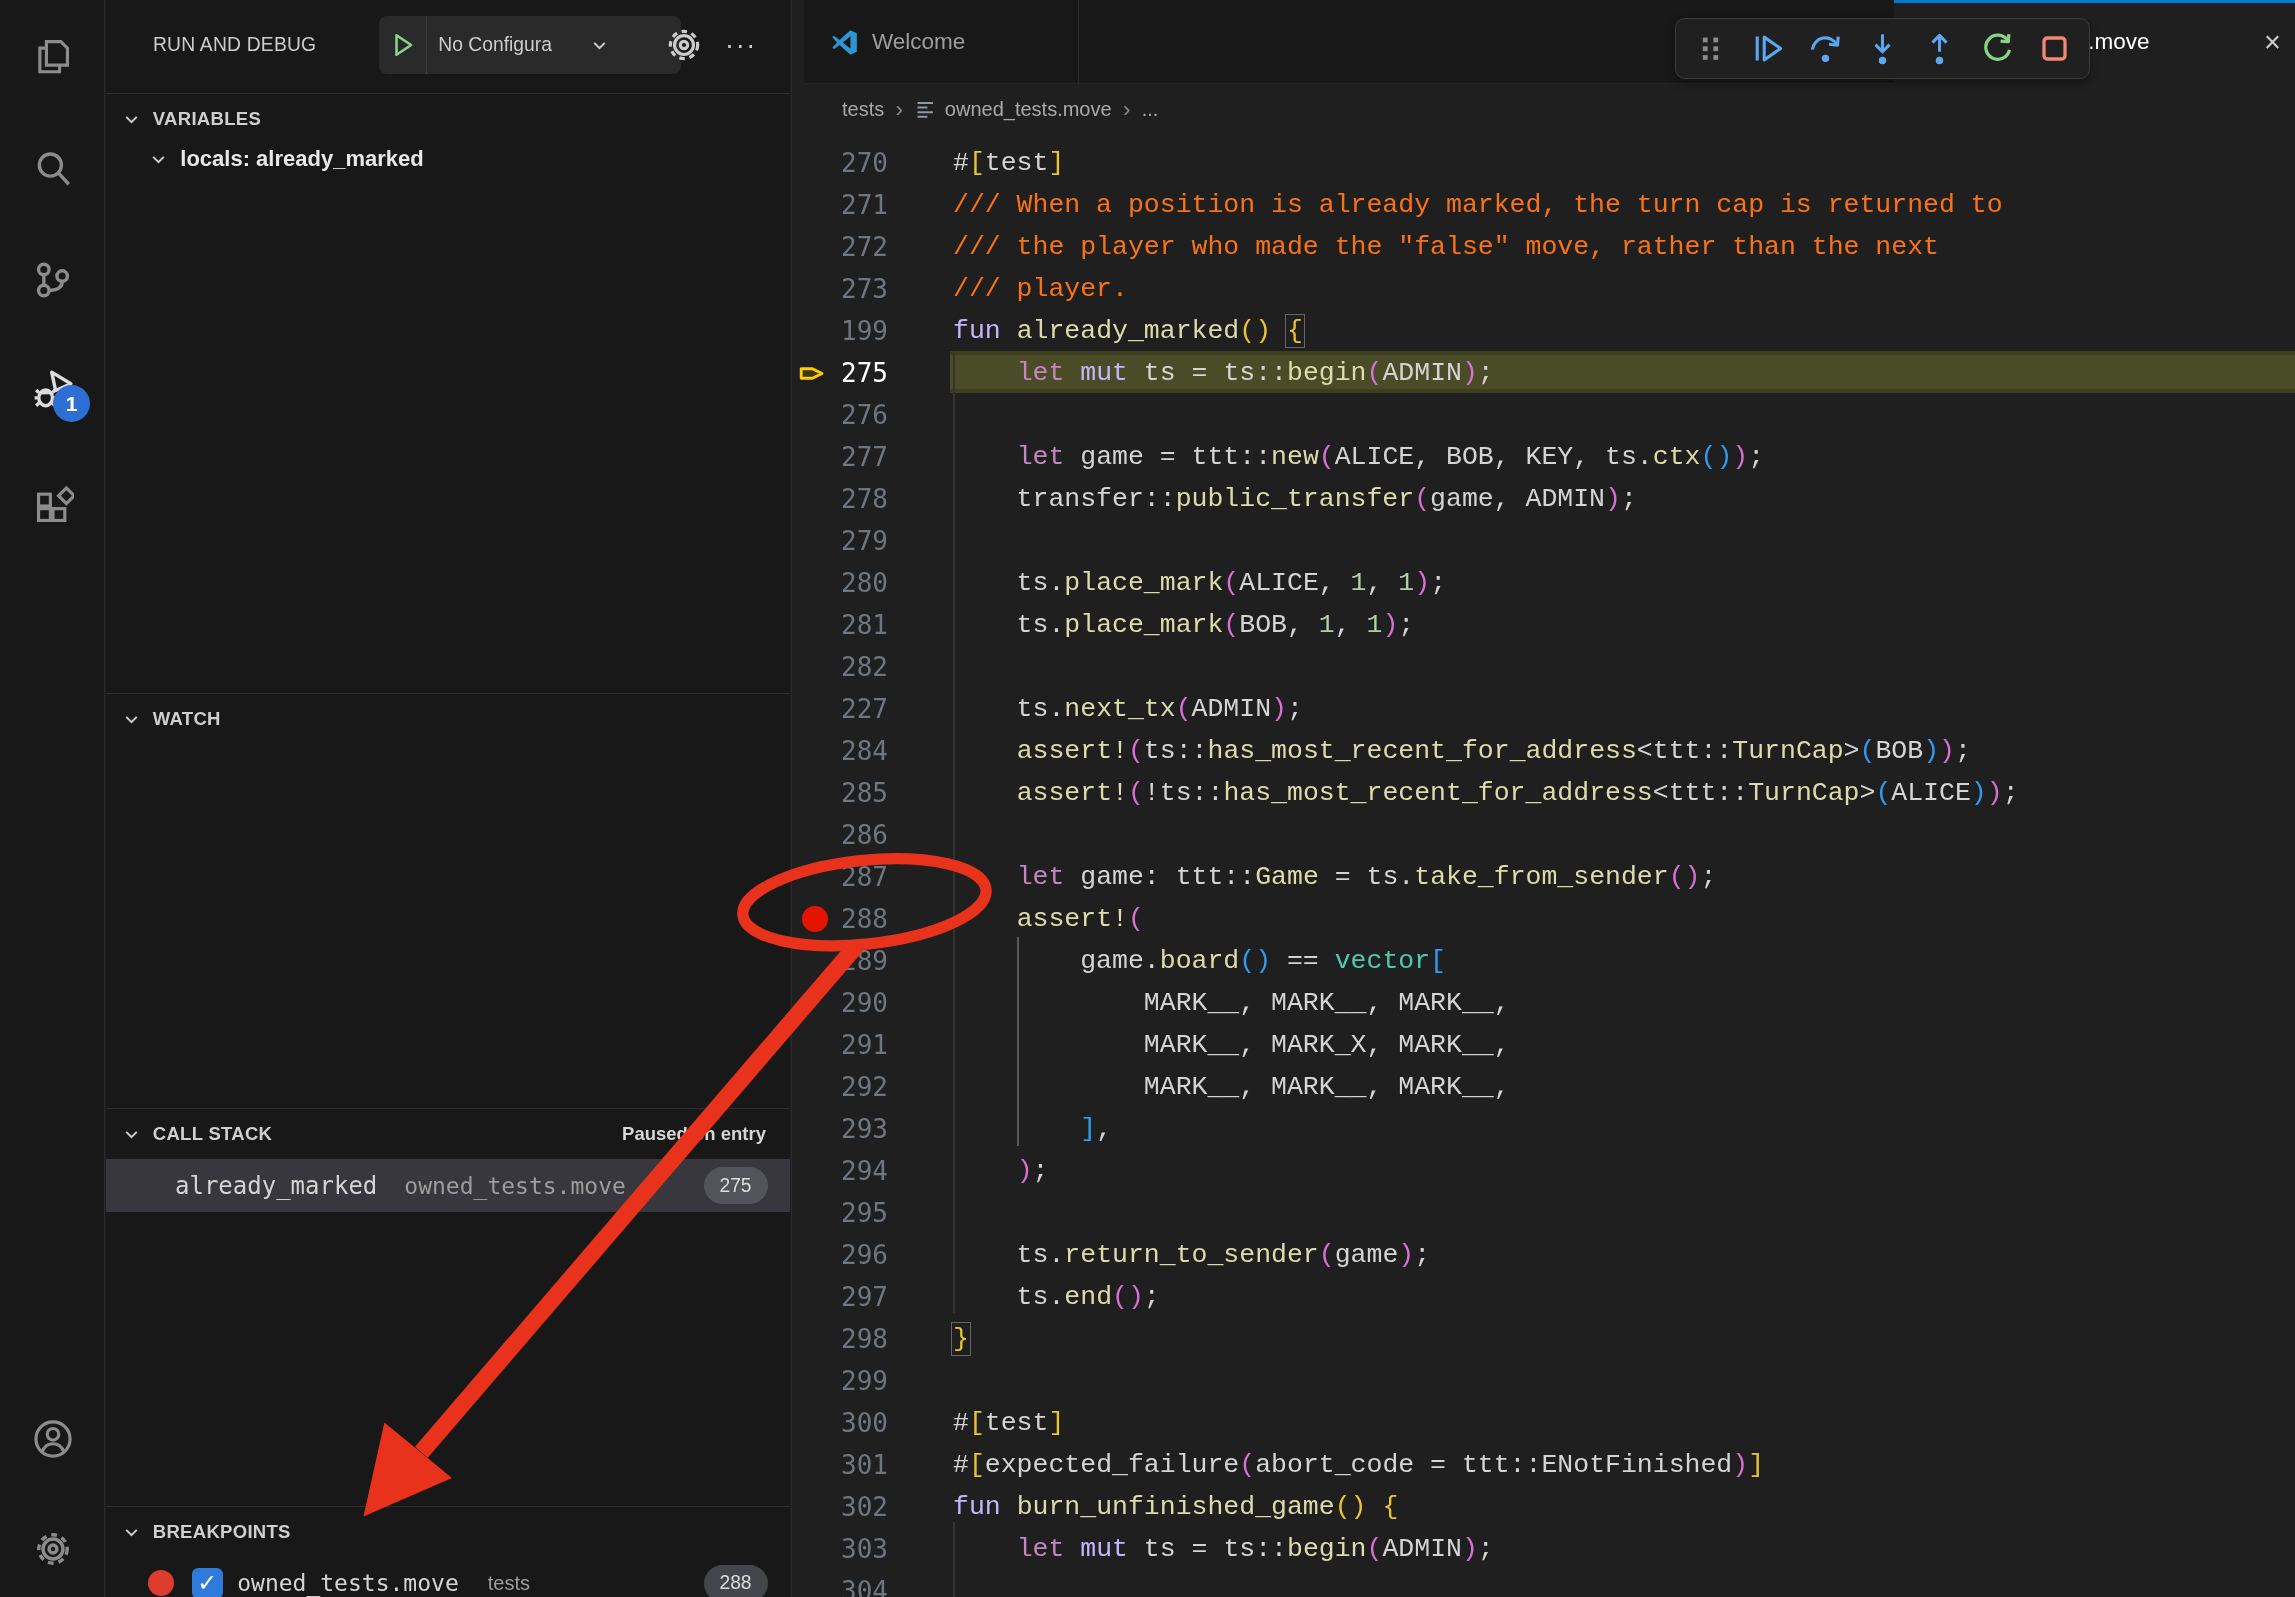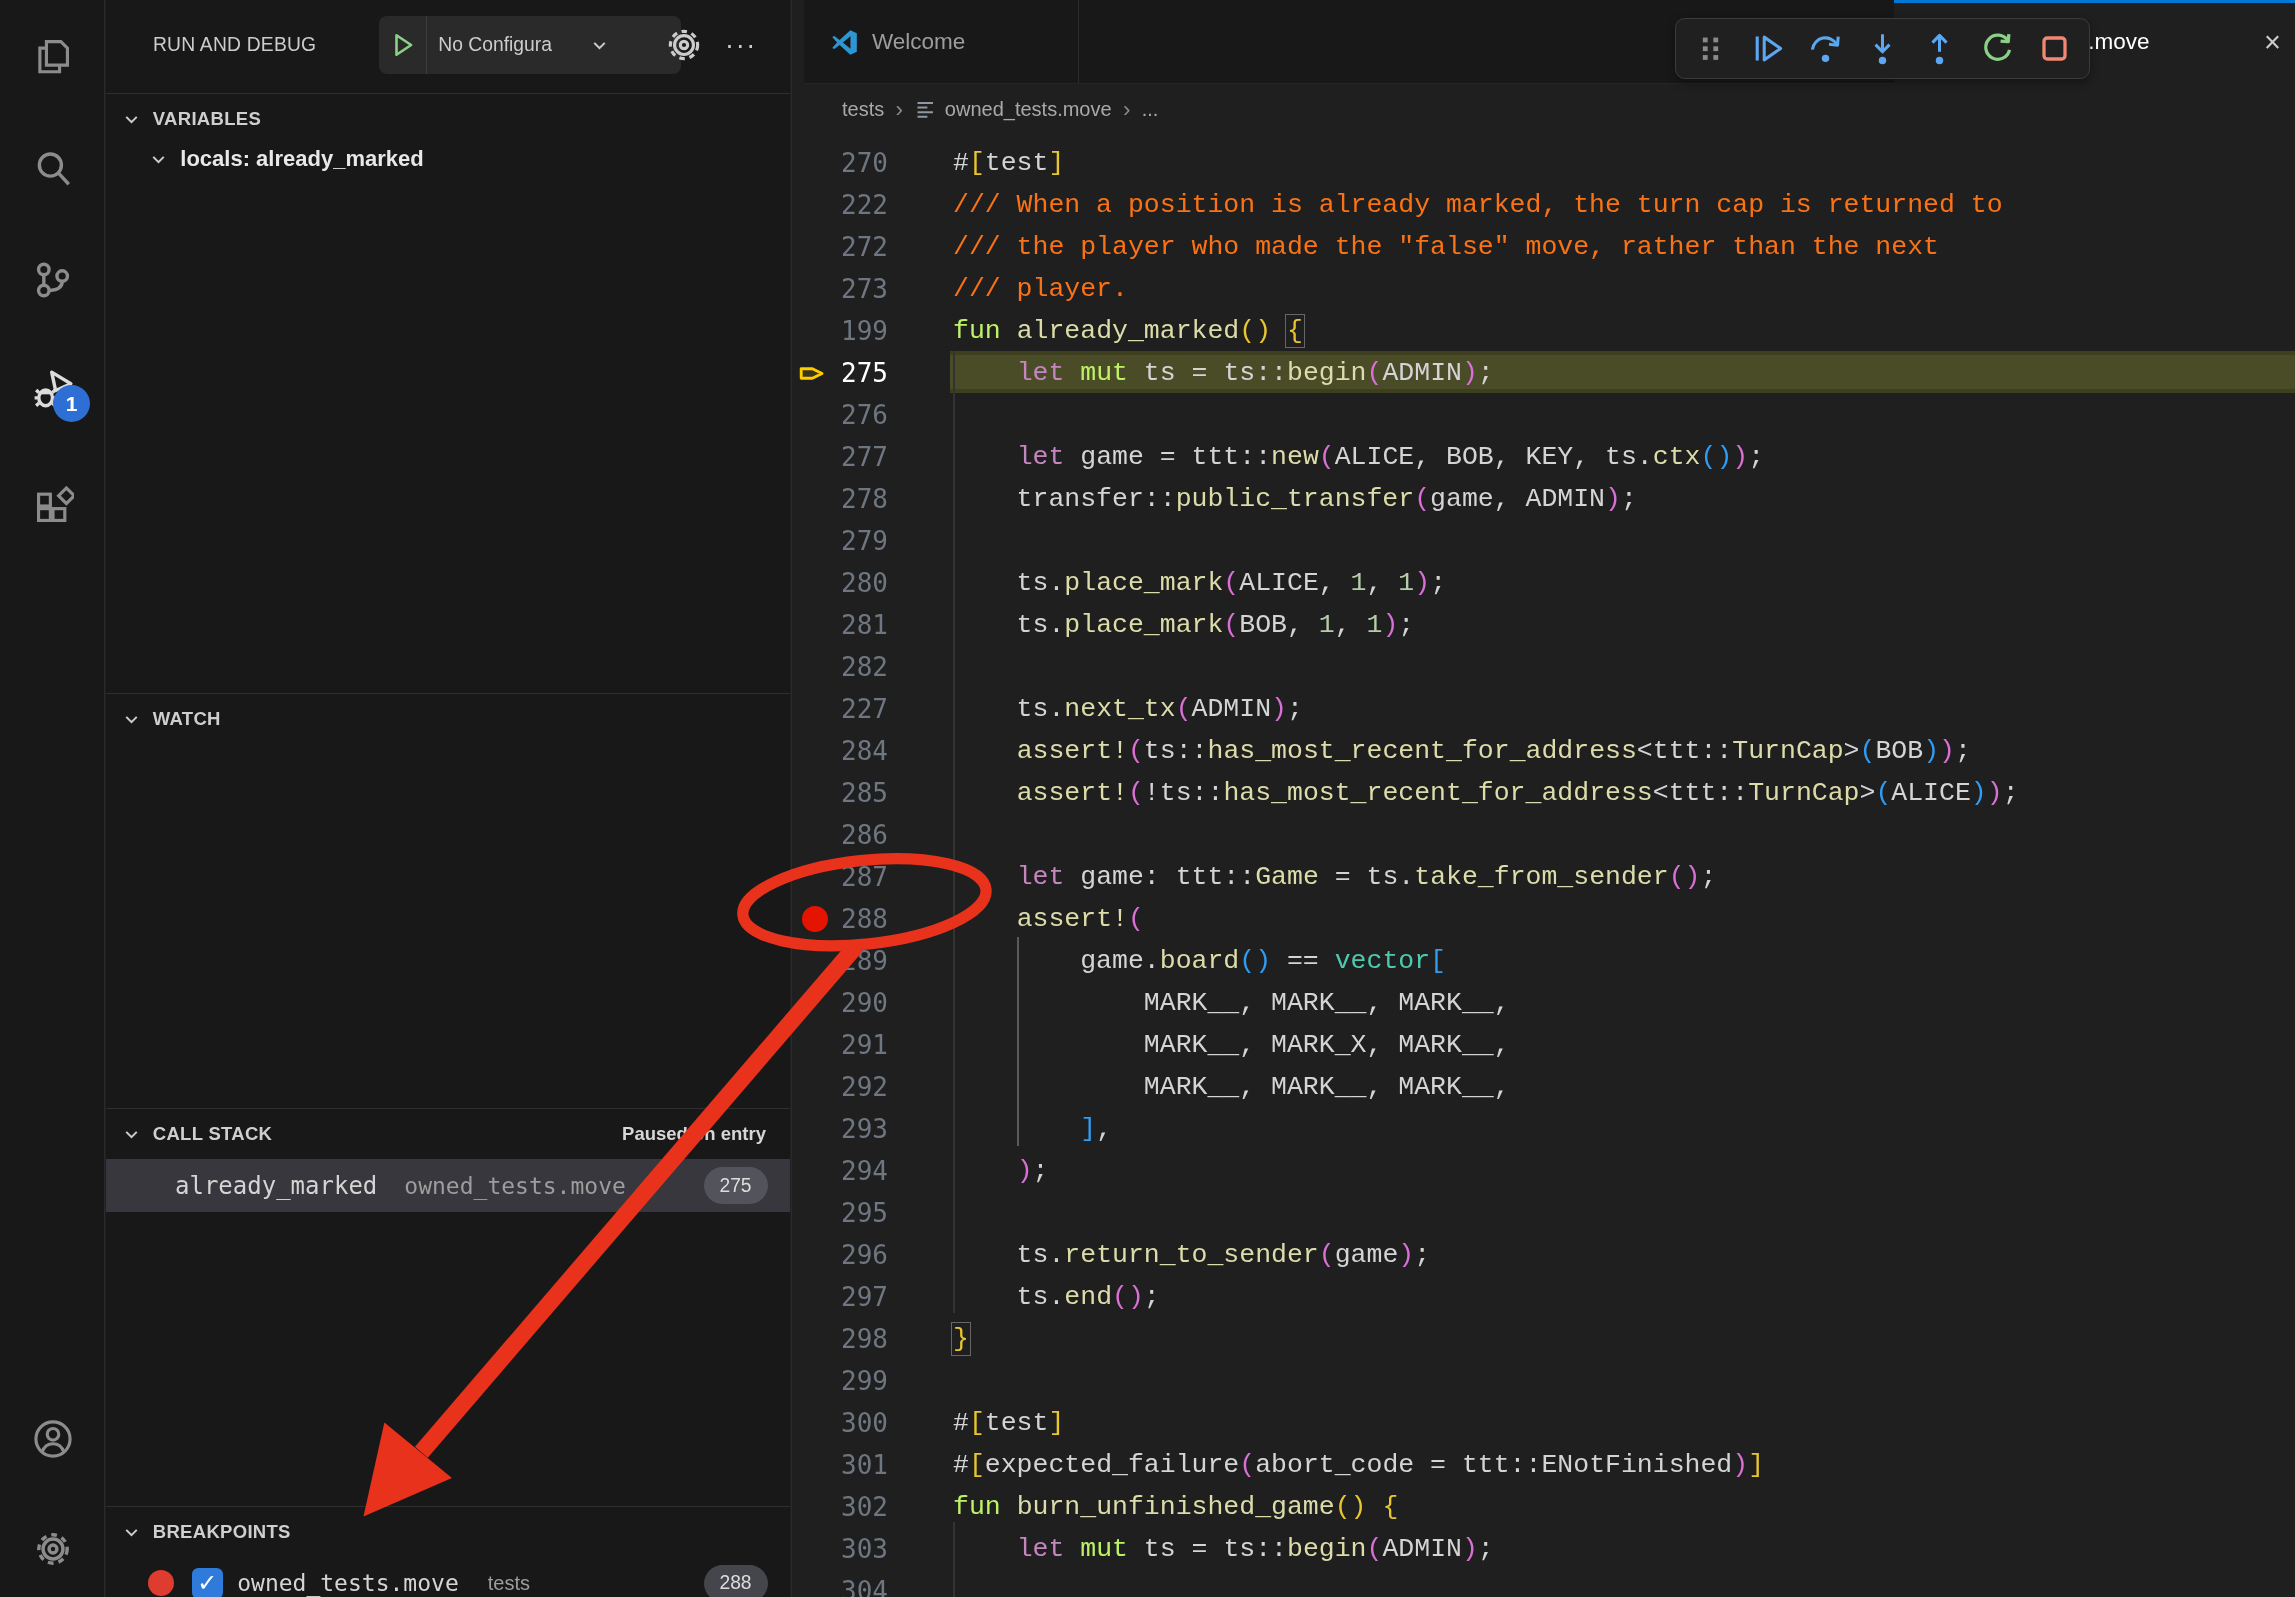--- a/index.html
+++ b/index.html
@@ -54,21 +54,21 @@
   
   #code { position:absolute; left:0; top:135px; width:1505px; height:1462px; overflow:hidden; font-family:"DejaVu Sans Mono",monospace; font-size:26.5px; }
   #current-line-band { position:absolute; left:158px; right:0; height:42px; background:#4a4c28; border-top:4.8px solid #3d3f1e; border-bottom:4px solid #3d3f1e; z-index:0; }
   .guide { position:absolute; width:1.6px; z-index:1; }
   #code-rows { position:absolute; left:0; top:7.2px; width:100%; z-index:2; }
   .crow { display:flex; height:42px; align-items:center; }
   .glyph { width:46px; height:42px; position:relative; flex:none; }
   .lnum { width:50px; flex:none; text-align:right; color:#6e7681; font-size:26px; }
   .crow.cur .lnum { color:#ffffff; }
   .ccontent { white-space:pre; padding-left:65px; flex:none;font-family:Liberation Mono, monospace; }
-  .tk-w{color:#d4d4d4}.tk-c{color:#f97316}.tk-kp{color:#c586c0}.tk-kb{color:#bef264}
+  .tk-w{color:#d4d4d4}.tk-c{color:#f97316}.tk-kp{color:#c586c0}.tk-kb{color:#c4b5fd}
   .tk-fn{color:#dcdcaa}.tk-ty{color:#4ec9b0}.tk-nu{color:#b5cea8}
   .tk-b1{color:#e9c62f}.tk-b2{color:#da70d6}.tk-b3{color:#2f9df4}
   .tk-m{outline:1.6px solid #676767; outline-offset:1.6px;}
   .bp-glyph { position:absolute; left:9.7px; top:8px; width:26px; height:26px; border-radius:50%; background:#e51400; }
   .arrow-glyph { position:absolute; left:6.4px; top:6.4px; width:32px; height:29px; }
   
   #debug-toolbar { left:1675px; top:17.7px; width:415px; height:61px; background:#202021; border:0.8px solid #3c3c3c; border-radius:9.7px; display:flex; align-items:center; justify-content:space-between; padding:0 13px; box-shadow:0 3.2px 8px rgba(0,0,0,0.35); z-index:5; }
   .dbg-btn { width:43px; height:43px; display:flex; align-items:center; justify-content:center; }
   .dbg-btn svg { width:35px; height:35px; }
   #annotations { left:0; top:0; width:2295px; height:1597px; z-index:50; pointer-events:none; }
@@ -233,21 +233,21 @@
       <div class="guide" style="left: 161px; top: 1387px; height: 84px; background: rgb(51, 51, 51);"></div>
       <div class="guide" style="left: 225px; top: 802px; height: 209px; background: rgb(90, 90, 90);"></div>
       <div id="code-rows">
         <div class="crow">
           <div class="glyph"></div>
           <div class="lnum">270</div>
           <div class="ccontent"><span class="tk-w">#</span><span class="tk-b1">[</span><span class="tk-w">test</span><span class="tk-b1">]</span></div>
         </div>
         <div class="crow">
           <div class="glyph"></div>
-          <div class="lnum">222</div>
+          <div class="lnum">271</div>
           <div class="ccontent"><span class="tk-c">/// When a position is already marked, the turn cap is returned to</span></div>
         </div>
         <div class="crow">
           <div class="glyph"></div>
           <div class="lnum">272</div>
           <div class="ccontent"><span class="tk-c">/// the player who made the "false" move, rather than the next</span></div>
         </div>
         <div class="crow">
           <div class="glyph"></div>
           <div class="lnum">273</div>

